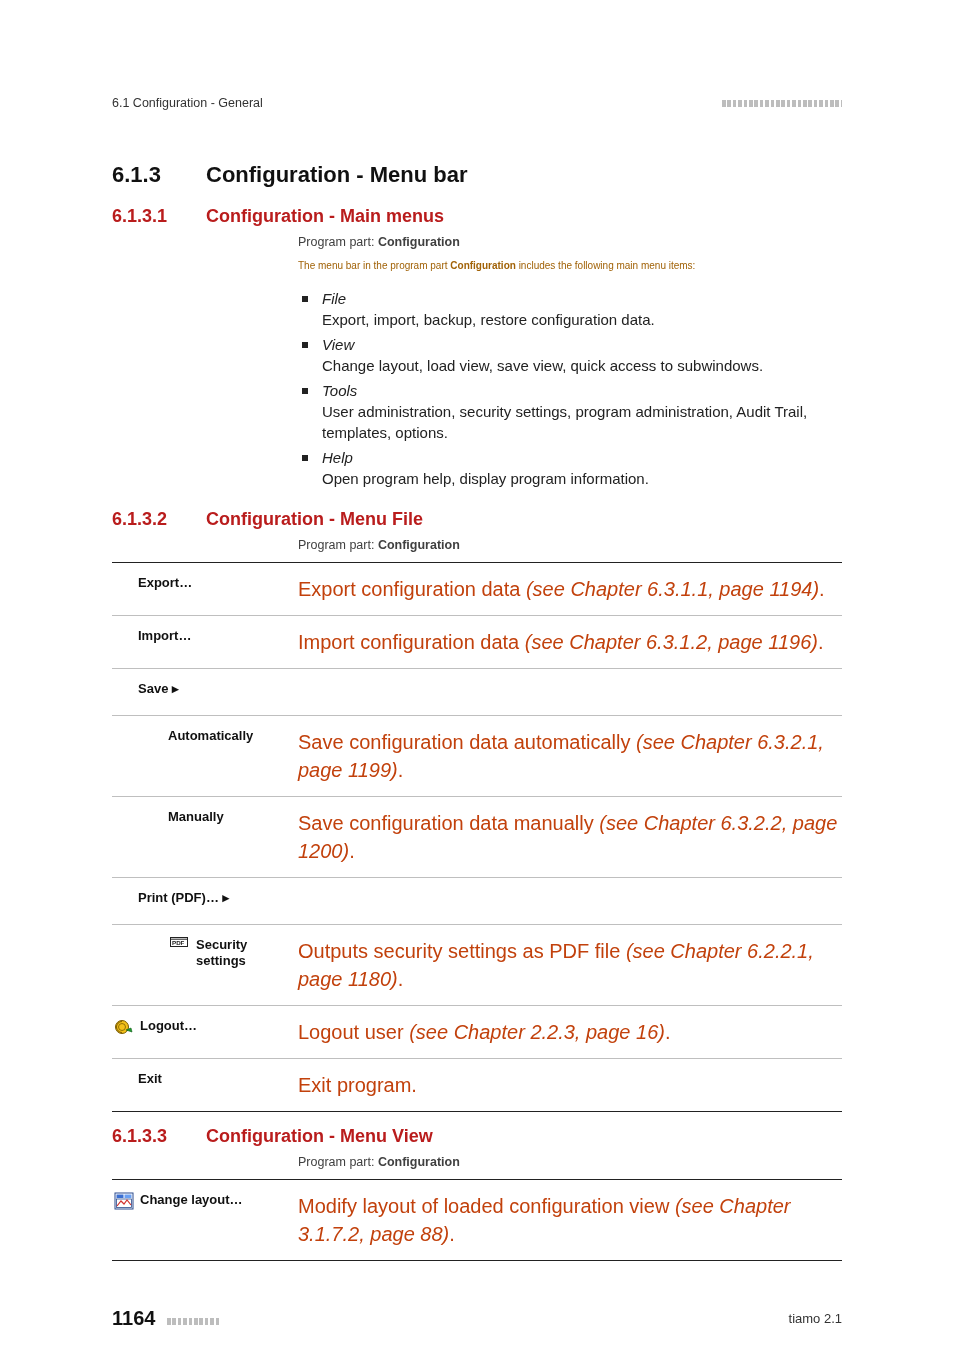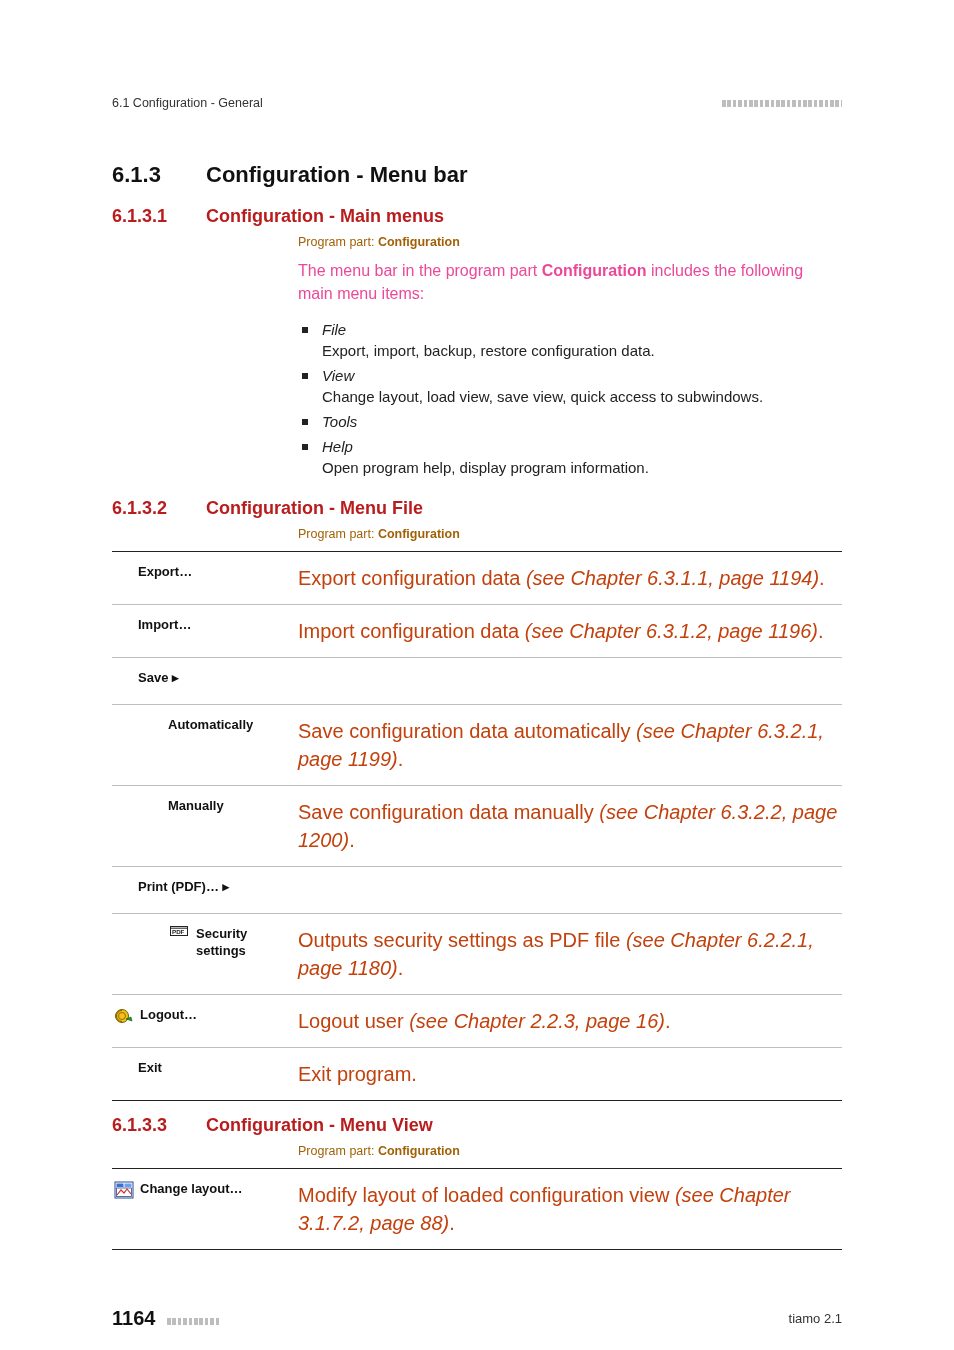--- a/index.html
+++ b/index.html
@@ -46,29 +46,29 @@
     font-size: 18px;
     color: #b91c1c;
     margin: 0 0 8px 0;
   }
   .h3 .num { display:inline-block; width: 94px; }
   .sec-body {
     margin-left: 186px;
   }
   .program-part {
     font-size: 12.5px;
-    color: #a16207;
+    color: #404040;
     margin-bottom: 10px;
   }
   .program-part .lbl { font-weight: 400; }
   .program-part .val { font-weight: 700; }
   .para {
-    font-size: 16px;
+    font-size: 10px;
     line-height: 1.45;
-    color: #ec4899;
+    color: #a16207;
     margin: 0 0 14px 0;
   }
   .para b { font-weight: 700; }
   
   ul.menus {
     list-style: none;
     padding: 0;
     margin: 0 0 20px 0;
   }
   ul.menus li {
@@ -185,20 +185,21 @@
       <li>
         <span class="name">File</span>
         <span class="desc">Export, import, backup, restore configuration data.</span>
       </li>
       <li>
         <span class="name">View</span>
         <span class="desc">Change layout, load view, save view, quick access to subwindows.</span>
       </li>
       <li>
         <span class="name">Tools</span>
+        <span class="desc">User administration, security settings, program administration, Audit Trail, templates, options.</span>
       </li>
       <li>
         <span class="name">Help</span>
         <span class="desc">Open program help, display program information.</span>
       </li>
     </ul>
   </div>
 
   <div class="h3">
     <span class="num">6.1.3.2</span><span>Configuration - Menu File</span>

